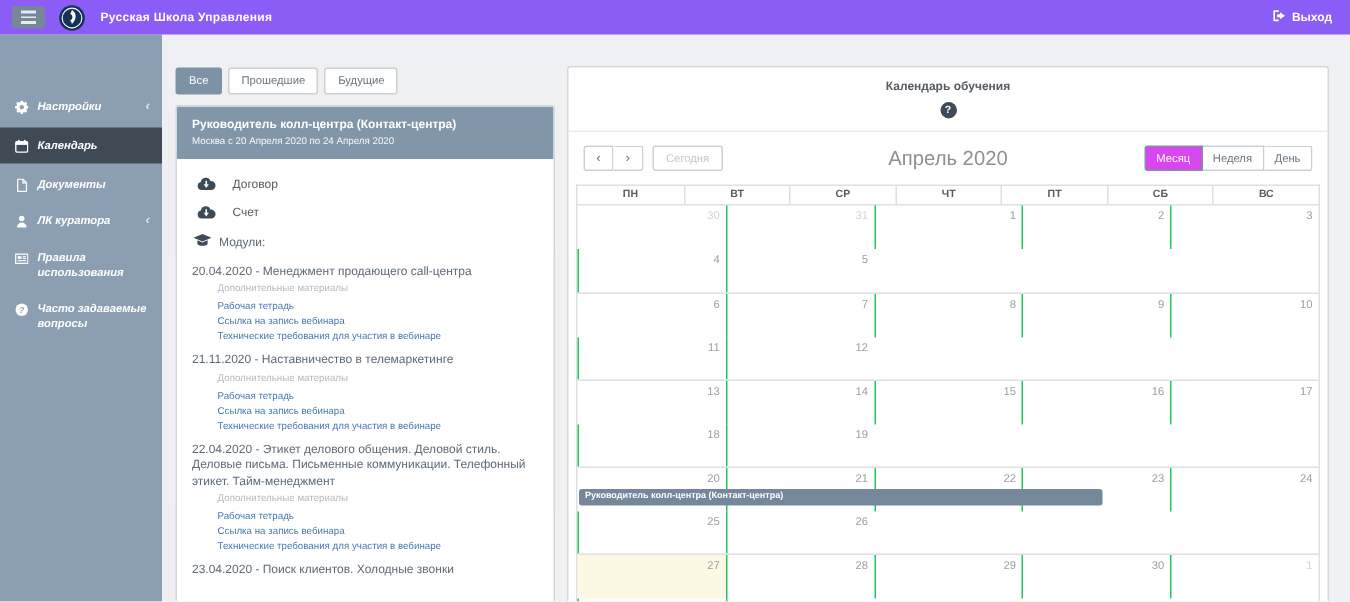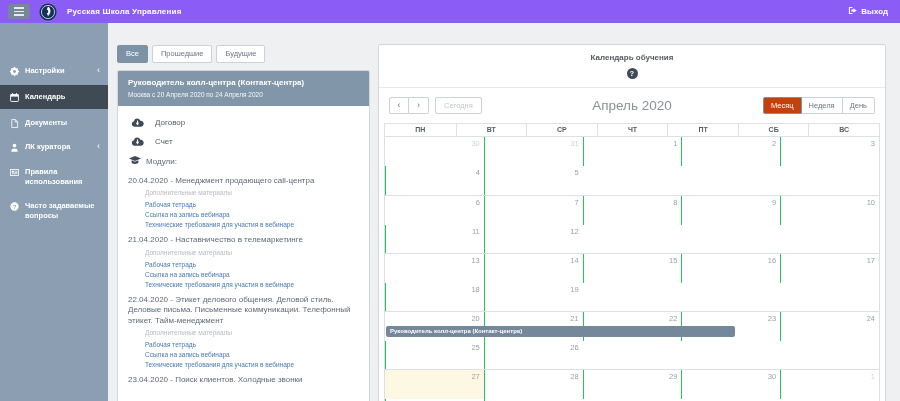--- a/index.html
+++ b/index.html
@@ -8,21 +8,21 @@
 
   
   .topbar { position:absolute; left:0; top:0; width:900px; height:23px; background:#8b5cf6; display:flex; align-items:center; z-index:5; }
   .hamburger { width:22px; height:15px; margin-left:8px; background:#76879a; border:none; border-radius:2px; display:flex; flex-direction:column; justify-content:center; gap:2px; align-items:center; cursor:pointer; }
   .hamburger i { display:block; width:10px; height:1.5px; background:#e6ebf0; }
   .logo { width:18px; height:18px; margin-left:9px; display:block; }
   .brand { color:#fff; font-size:8px; font-weight:bold; margin-left:10px; letter-spacing:.2px; }
   .logout { margin-left:auto; margin-right:12px; display:flex; align-items:center; gap:4px; color:#fff; font-size:8px; font-weight:bold; cursor:pointer; }
 
   
-  .sidebar { position:absolute; left:0; top:23px; bottom:0; width:108px; background:#8c9fb2; padding-top:38px; }
+  .sidebar { position:absolute; left:0; top:23px; bottom:0; width:108px; background:#8c9fb2; padding-top:38px;font-style:italic; }
   .sb-item { display:flex; align-items:flex-start; color:#fff; font-size:7.5px; font-weight:bold; padding:5px 8px 5px 10px; margin-bottom:4px; line-height:1.35; cursor:pointer; }
   .sb-item.active { background:#3f4a55; padding-top:7px; padding-bottom:7px; }
   .sb-icon { width:11px; flex:0 0 11px; margin-right:4px; margin-top:1px; }
   .sb-icon svg { display:block; }
   .sb-label { flex:1; }
   .sb-chevron { color:#dfe5ea; font-size:9px; line-height:1; margin-left:2px; }
 
   
   .main { position:absolute; left:108px; top:23px; right:0; bottom:0; background:#eef0f2; overflow:hidden; }
 
@@ -53,21 +53,21 @@
   .nav-group { display:flex; }
   .nav-btn { width:20px; height:17px; background:#fff; border:1px solid #ccd1d5; color:#6b7680; font-size:9px; line-height:1; cursor:pointer; }
   .nav-btn.prev { border-radius:2px 0 0 2px; }
   .nav-btn.next { border-radius:0 2px 2px 0; border-left:none; }
   .today-btn { margin-left:6px; height:17px; padding:0 8px; font-size:7.5px; background:#fff; border:1px solid #ccd1d5; border-radius:2px; color:#c2c7cc; cursor:default; }
   .cal-title { position:absolute; left:0; right:0; text-align:center; font-size:13.5px; color:#8b9197; pointer-events:none; }
   .view-group { margin-left:auto; display:flex; }
   .view-btn { height:17px; padding:0 7px; font-size:7.5px; background:#fff; border:1px solid #ccd1d5; color:#6b7680; cursor:pointer; border-left:none; }
   .view-btn:first-child { border-left:1px solid #ccd1d5; border-radius:2px 0 0 2px; }
   .view-btn:last-child { border-radius:0 2px 2px 0; }
-  .view-btn.active { background:#c2410c; border-color:#7e92a5; color:#fff; }
+  .view-btn.active { background:#d946ef; border-color:#7e92a5; color:#fff; }
 
   .cal-grid { margin:2px 5px 0; }
   .day-headers { display:grid; grid-template-columns:repeat(7,1fr); border:1px solid #dde0e3; border-bottom:none; }
   .day-header { font-size:7px; font-weight:bold; color:#555b62; text-align:center; padding:2px 0 3px; border-left:1px solid #dde0e3; }
   .day-header:first-child { border-left:none; }
   .weeks { border:1px solid #dde0e3; }
   .cal-week { position:relative; display:grid; grid-template-columns:repeat(5,1fr); height:58px; border-top:1px solid #dde0e3; }
   .cal-week:first-child { border-top:none; }
   .cal-cell { border-left:1px solid #22c55e; cursor:pointer; }
   .cal-cell:first-child { border-left:none; }
@@ -217,21 +217,21 @@
             <div class="module">
               <div class="module-title">20.04.2020 - Менеджмент продающего call-центра</div>
               <div class="module-sub">
                 <div class="module-muted">Дополнительные материалы</div>
                 <div class="module-link">Рабочая тетрадь</div>
                 <div class="module-link">Ссылка на запись вебинара</div>
                 <div class="module-link">Технические требования для участия в вебинаре</div>
               </div>
             </div>
             <div class="module">
-              <div class="module-title">21.04.2020 - Наставничество в телемаркетинге</div>
+              <div class="module-title">21.11.2020 - Наставничество в телемаркетинге</div>
               <div class="module-sub">
                 <div class="module-muted">Дополнительные материалы</div>
                 <div class="module-link">Рабочая тетрадь</div>
                 <div class="module-link">Ссылка на запись вебинара</div>
                 <div class="module-link">Технические требования для участия в вебинаре</div>
               </div>
             </div>
             <div class="module">
               <div class="module-title">22.04.2020 - Этикет делового общения. Деловой стиль. Деловые письма. Письменные коммуникации. Телефонный этикет. Тайм-менеджмент</div>
               <div class="module-sub">

